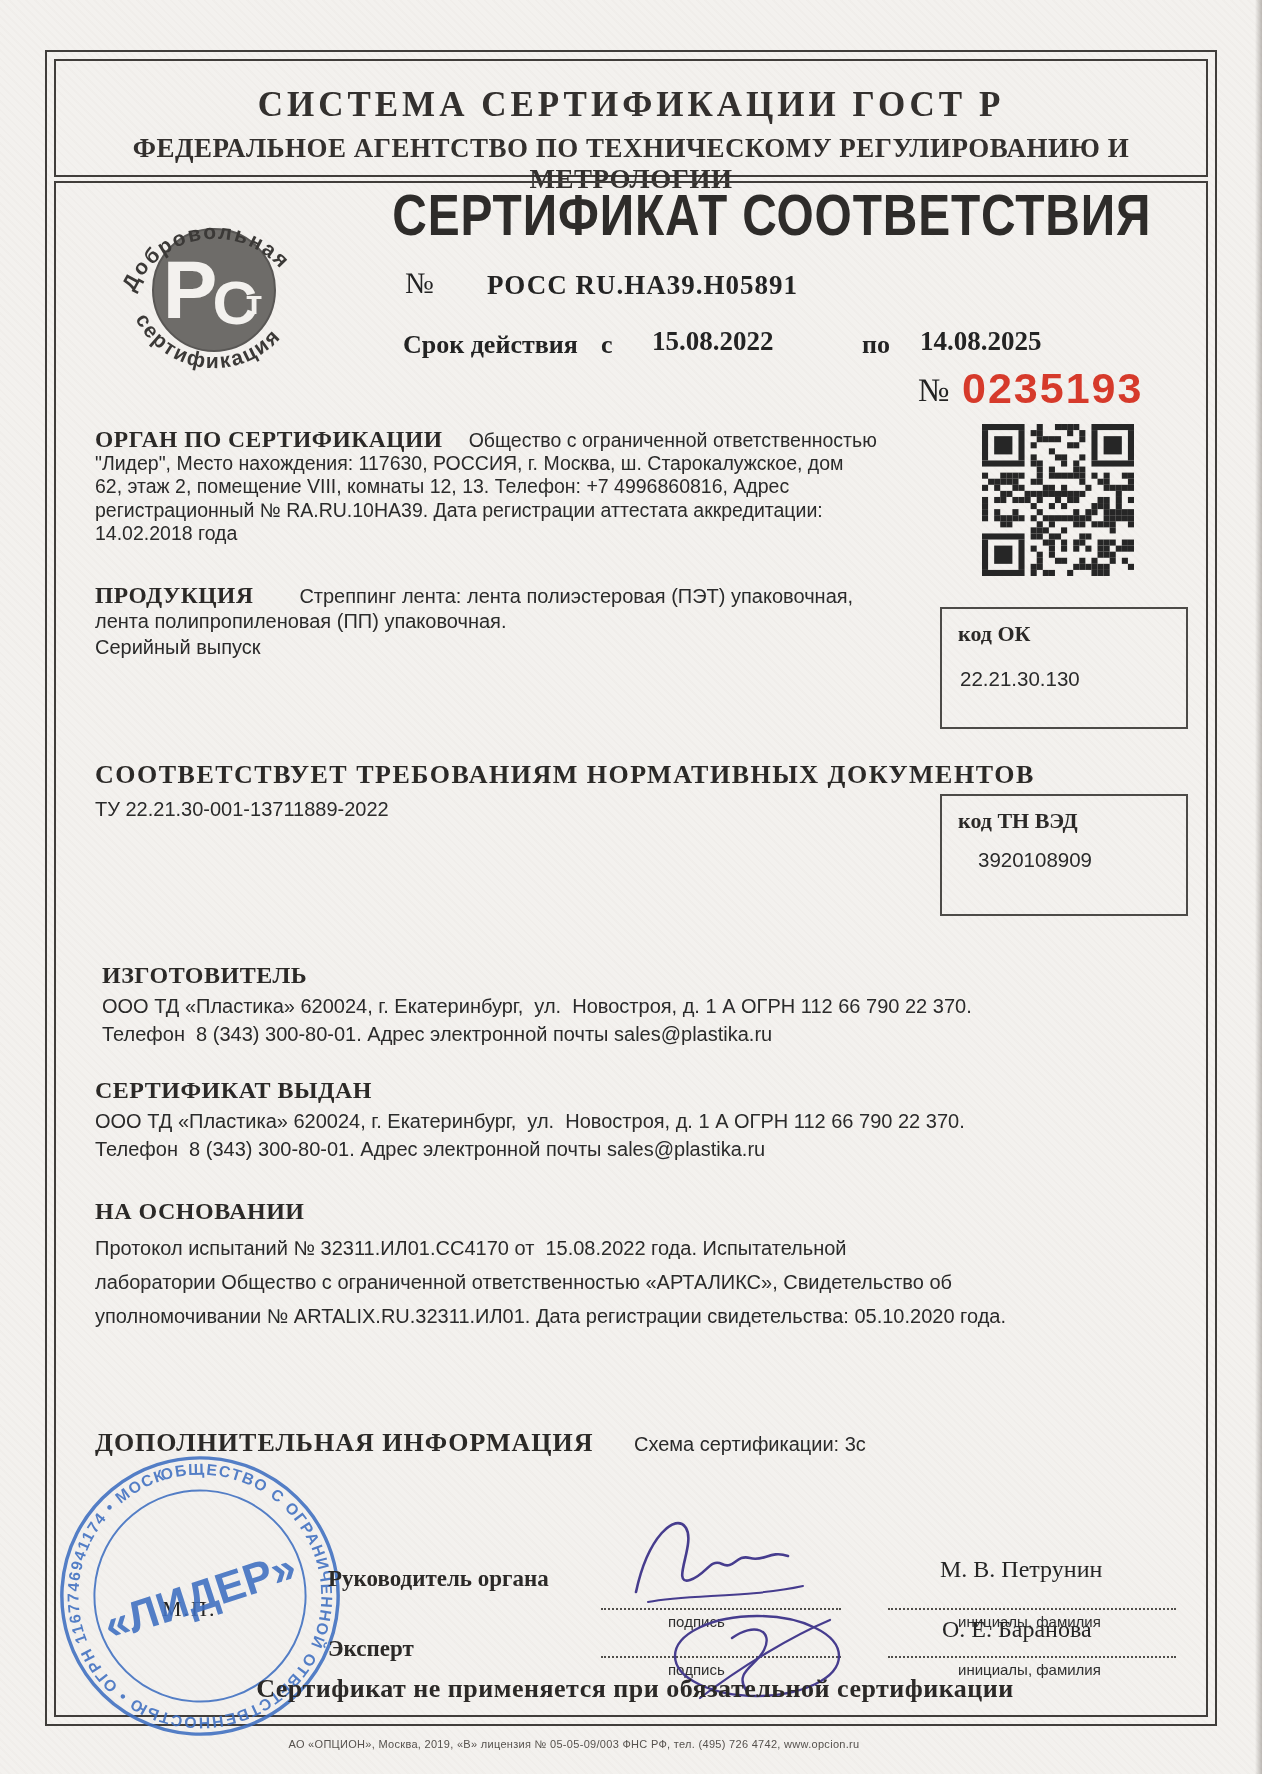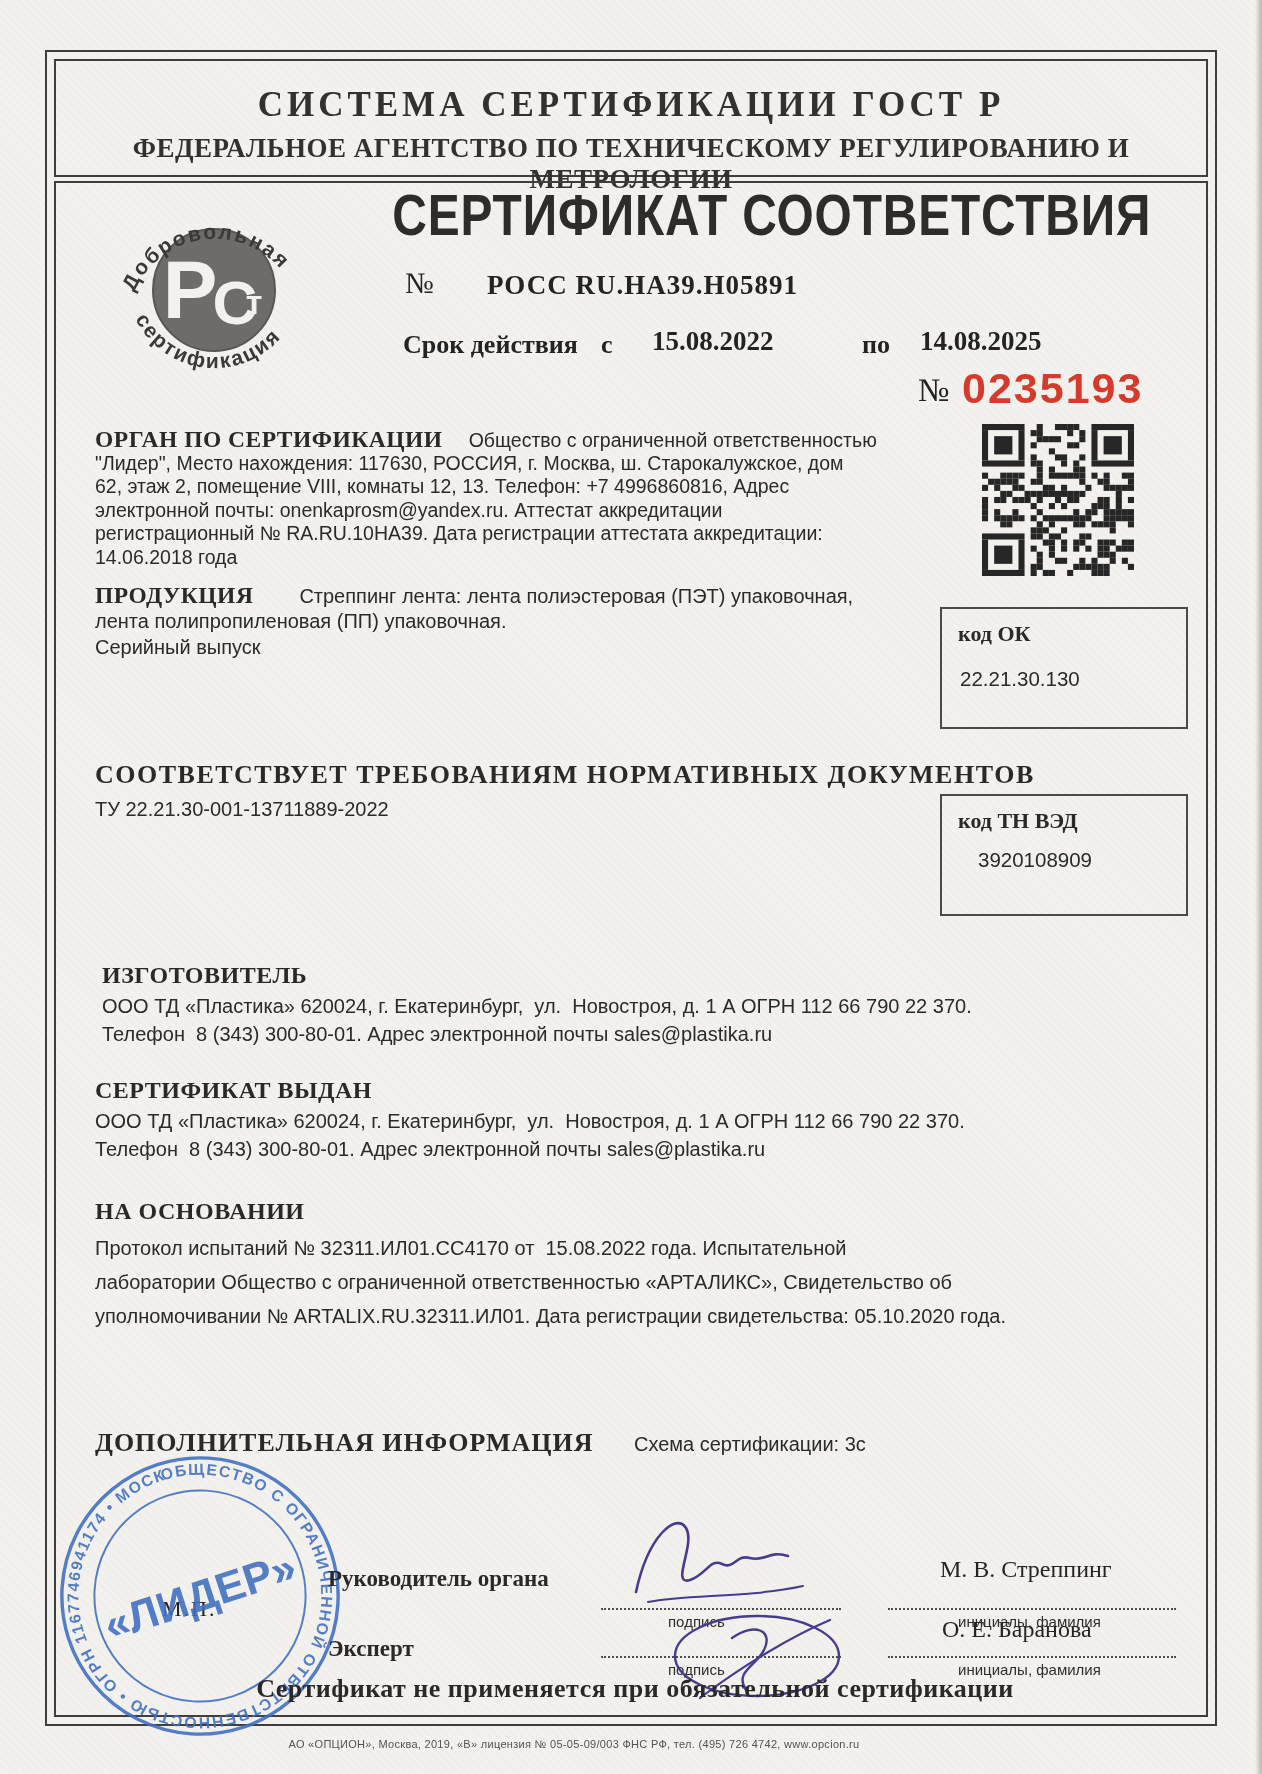--- a/index.html
+++ b/index.html
@@ -88,23 +88,22 @@
   <span class="abs srok" style="left:862px;top:330px;">по</span>
   <span class="abs date" style="left:920px;top:326px;">14.08.2025</span>
 
   <span class="abs no-sym" style="left:918px;top:372px;font-size:33px;">№</span>
   <span class="abs red-num" style="left:962px;top:364px;color:#d63a2b;">0235193</span>
 
   <div class="abs lines" style="left:95px;top:428px;width:820px;">
     <div class="ln"><span class="sec-label">ОРГАН ПО СЕРТИФИКАЦИИ</span><span class="body-txt" style="margin-left:26px;">Общество с ограниченной ответственностью</span></div>
     <div class="ln">"Лидер", Место нахождения: 117630, РОССИЯ, г. Москва, ш. Старокалужское, дом</div>
     <div class="ln">62, этаж 2, помещение VIII, комнаты 12, 13. Телефон: +7 4996860816, Адрес</div>
-    <div class="ln">электронной почты: onenkaprosm@yandex.ru. Аттестат аккредитации</div>
     <div class="ln">регистрационный № RA.RU.10НА39. Дата регистрации аттестата аккредитации:</div>
-    <div class="ln">14.06.2018 года</div>
+    <div class="ln">14.02.2018 года</div>
   </div>
 
   <div class="abs" style="left:982px;top:424px;width:152px;height:152px;">
     <svg id="qr-svg" width="152" height="152" viewBox="0 0 150 150">
         <rect x="0" y="0" width="42" height="6" fill="#262626"></rect>
         <rect x="0" y="36" width="42" height="6" fill="#262626"></rect>
         <rect x="0" y="6" width="6" height="30" fill="#262626"></rect>
         <rect x="36" y="6" width="6" height="30" fill="#262626"></rect>
         <rect x="12" y="12" width="18" height="18" fill="#262626"></rect>
         <rect x="108" y="0" width="42" height="6" fill="#262626"></rect>
@@ -388,21 +387,21 @@
       <text font-family="Liberation Sans, sans-serif" font-size="16" font-weight="bold" letter-spacing="1.5" fill="#3e6fc1">
         <textPath href="#stampRing" startOffset="0%">ОБЩЕСТВО С ОГРАНИЧЕННОЙ ОТВЕТСТВЕННОСТЬЮ • ОГРН 1167746941174 • МОСКВА •</textPath>
       </text>
       <text x="150" y="165" text-anchor="middle" font-family="Liberation Sans, sans-serif" font-weight="bold" font-size="44" fill="#3e6fc1">«ЛИДЕР»</text>
     </svg>
   </div>
 
   <div class="abs role" style="left:328px;top:1566px;">Руководитель органа</div>
   <div class="abs dotline" style="left:601px;top:1572px;width:240px;height:36px;"></div>
   <div class="abs caption" style="left:668px;top:1613px;">подпись</div>
-  <div class="abs name" style="left:940px;top:1556px;">М. В. Стреппинг</div>
+  <div class="abs name" style="left:940px;top:1556px;">М. В. Петрунин</div>
   <div class="abs dotline" style="left:888px;top:1572px;width:288px;height:36px;"></div>
   <div class="abs caption" style="left:958px;top:1613px;">инициалы, фамилия</div>
 
   <div class="abs role" style="left:328px;top:1636px;">Эксперт</div>
   <div class="abs dotline" style="left:601px;top:1620px;width:240px;height:36px;"></div>
   <div class="abs caption" style="left:668px;top:1661px;">подпись</div>
   <div class="abs name" style="left:942px;top:1616px;">О. Е. Баранова</div>
   <div class="abs dotline" style="left:888px;top:1620px;width:288px;height:36px;"></div>
   <div class="abs caption" style="left:958px;top:1661px;">инициалы, фамилия</div>
 

